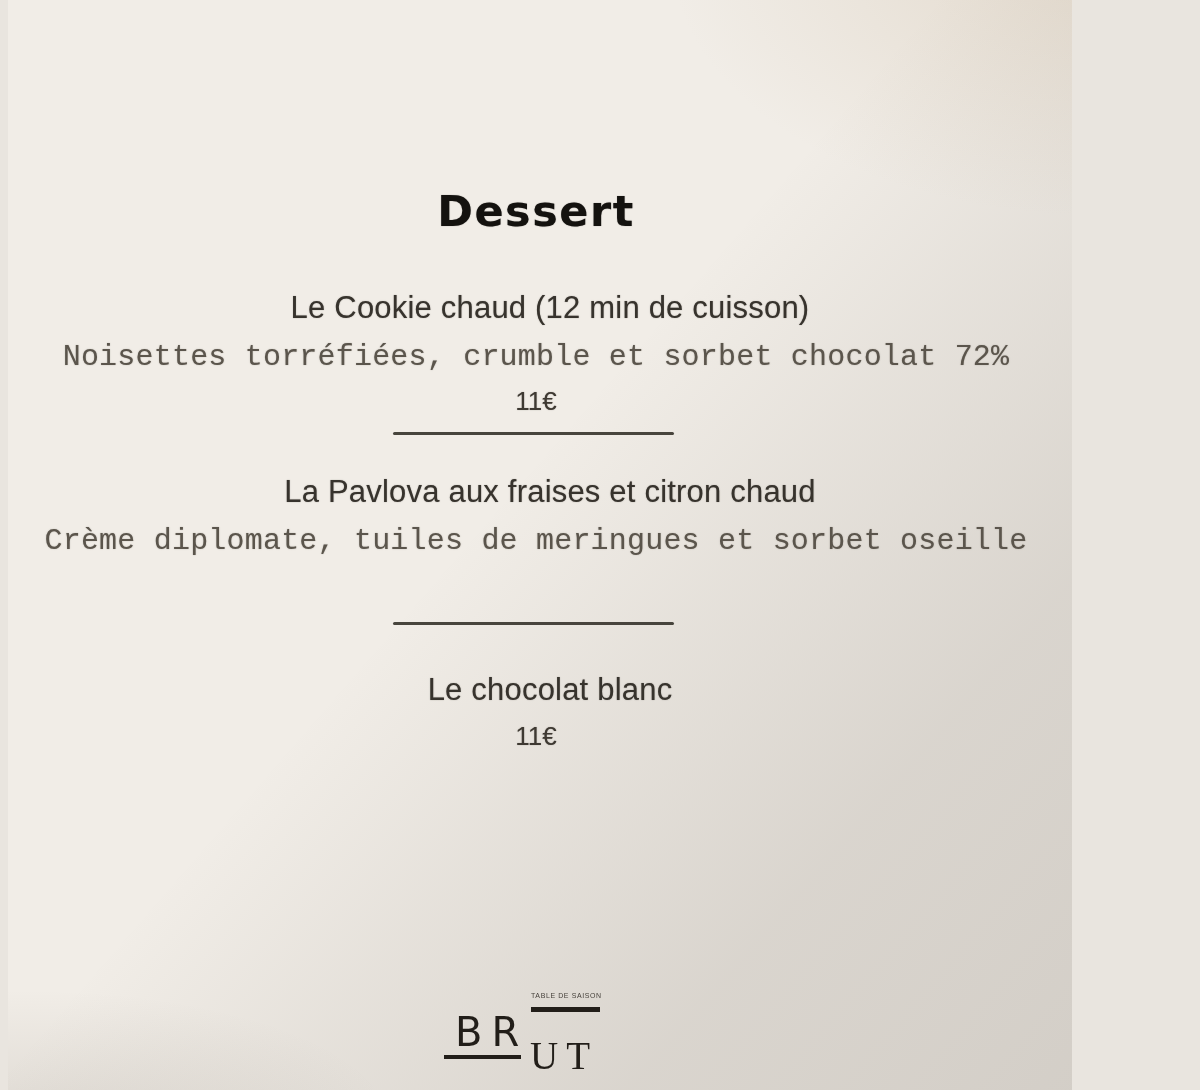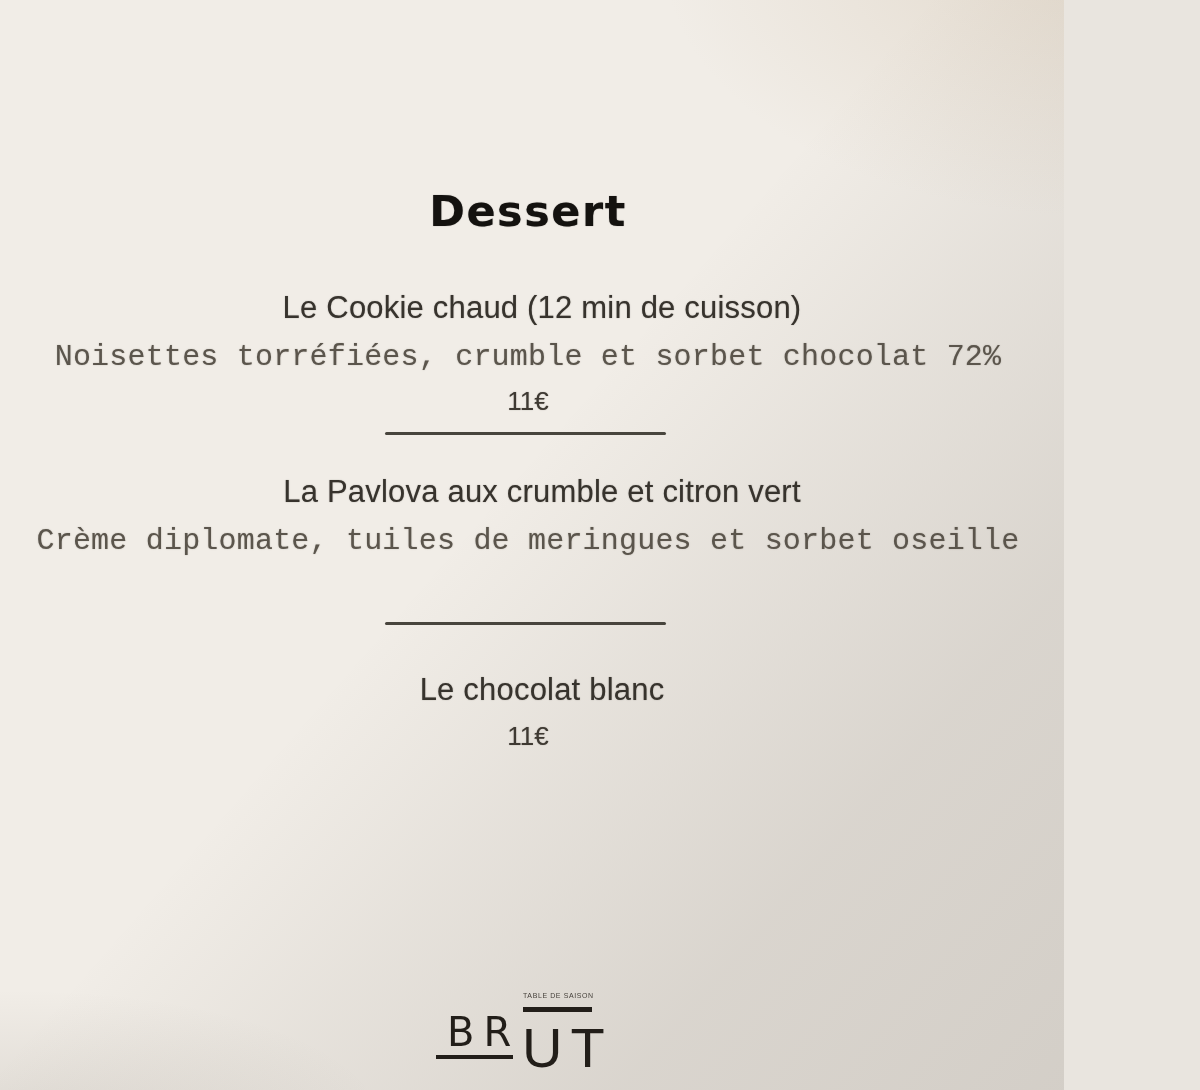--- a/index.html
+++ b/index.html
@@ -9,20 +9,21 @@
     font-family:"Liberation Sans",sans-serif;
   }
   
   .photo{
     position:relative;width:1064px;height:1090px;
     background:
       radial-gradient(700px 420px at 103% -4%, rgba(196,176,149,0.32), rgba(196,176,149,0) 62%),
       radial-gradient(520px 190px at 2% 103%, rgba(86,76,64,0.12), rgba(86,76,64,0) 70%),
       linear-gradient(131deg, rgba(84,75,64,0) 46%, rgba(84,75,64,0.07) 60%, rgba(84,75,64,0.15) 78%, rgba(84,75,64,0.19) 100%),
       linear-gradient(#f1ede7,#f1ede7);
+    margin-left: 8px;
   }
   
   .menu-col{position:absolute;left:0;top:0;width:1056px;height:100%;}
   .section-title{
     position:absolute;top:186px;left:0;width:100%;
     text-align:center;
     font-family:"DejaVu Sans","Liberation Sans",sans-serif;
     font-size:43px;font-weight:700;letter-spacing:1.5px;
     color:#14120f;text-shadow:0 0 1px rgba(20,18,15,.45);
   }
@@ -61,44 +62,44 @@
     font-size:40px;font-weight:500;letter-spacing:9px;white-space:nowrap;text-align:right;
   }
   .logo-br-rule{left:6px;top:69px;width:77px;height:4px;background:#221e19;}
   .logo-tagline{
     left:93px;top:6px;width:72px;
     font-size:7px;letter-spacing:.6px;white-space:nowrap;
     color:#45403a;transform:scaleY(.95);
   }
   .logo-ut-rule{left:93px;top:21px;width:69px;height:5px;background:#221e19;}
   .logo-ut{
-    left:92px;top:34px;
-    font-family:Liberation Sans, sans-serif;
-    font-size:56px;font-weight:500;letter-spacing:8px;white-space:nowrap;
+    left:92px;top:50px;
+    font-family:Liberation Serif, serif;
+    font-size:39px;font-weight:500;letter-spacing:8px;white-space:nowrap;
   }
 </style>
 </head>
 <body>
 
 <div class="photo">
 
   <div class="menu-col">
 
     <div class="section-title">Dessert</div>
 
     <div class="menu-item" id="item-1">
       <div class="item-name">Le Cookie chaud (12 min de cuisson)</div>
       <div class="item-desc">Noisettes torréfiées, crumble et sorbet chocolat 72%</div>
       <div class="item-price">11€</div>
     </div>
 
     <div class="rule" id="rule-1"></div>
 
     <div class="menu-item" id="item-2">
-      <div class="item-name">La Pavlova aux crumble et citron vert</div>
+      <div class="item-name">La Pavlova aux fraises et citron chaud</div>
       <div class="item-desc">Crème diplomate, tuiles de meringues et sorbet oseille</div>
     </div>
 
     <div class="rule" id="rule-2"></div>
 
     <div class="menu-item" id="item-3">
       <div class="item-name">Le chocolat blanc</div>
       <div class="item-price">11€</div>
     </div>
 

